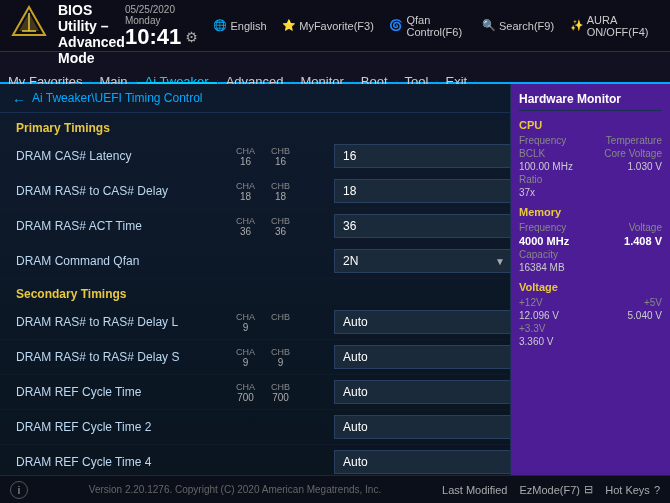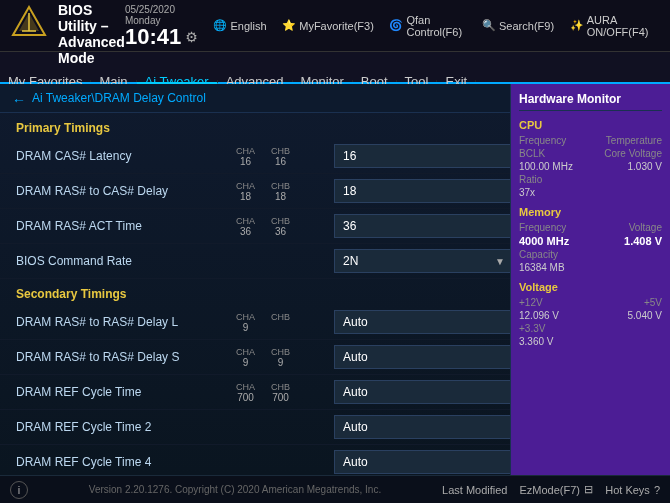--- a/index.html
+++ b/index.html
@@ -320,21 +320,21 @@
   <div class="nav-item">Tool</div>
   <div class="nav-item">Exit</div>
 </div>
 
 <div class="content-area">
 
   <div class="main-panel">
 
     <div class="breadcrumb">
       <span class="breadcrumb-arrow">← </span>
-      <span>Ai Tweaker\DRAM Delay Control</span>
+      <span>Ai Tweaker\UEFI Timing Control</span>
     </div>
 
     <div class="section-label">Primary Timings</div>
 
     <div class="setting-row">
       <div class="setting-label">DRAM CAS# Latency</div>
       <div class="cha-chb">
         <div class="cha-col">
           <span>CHA</span>
           <span>16</span>
@@ -377,21 +377,21 @@
           <span>CHB</span>
           <span>36</span>
         </div>
       </div>
       <div class="setting-value">
         <div class="value-box">36</div>
       </div>
     </div>
 
     <div class="setting-row">
-      <div class="setting-label">BIOS Command Rate</div>
+      <div class="setting-label">DRAM Command Qfan</div>
       <div class="cha-chb"></div>
       <div class="setting-value">
         <div class="value-dropdown">
           <span>2N</span>
           <span class="arrow">▼</span>
         </div>
       </div>
     </div>
 
     <div class="section-label">Secondary Timings</div>

